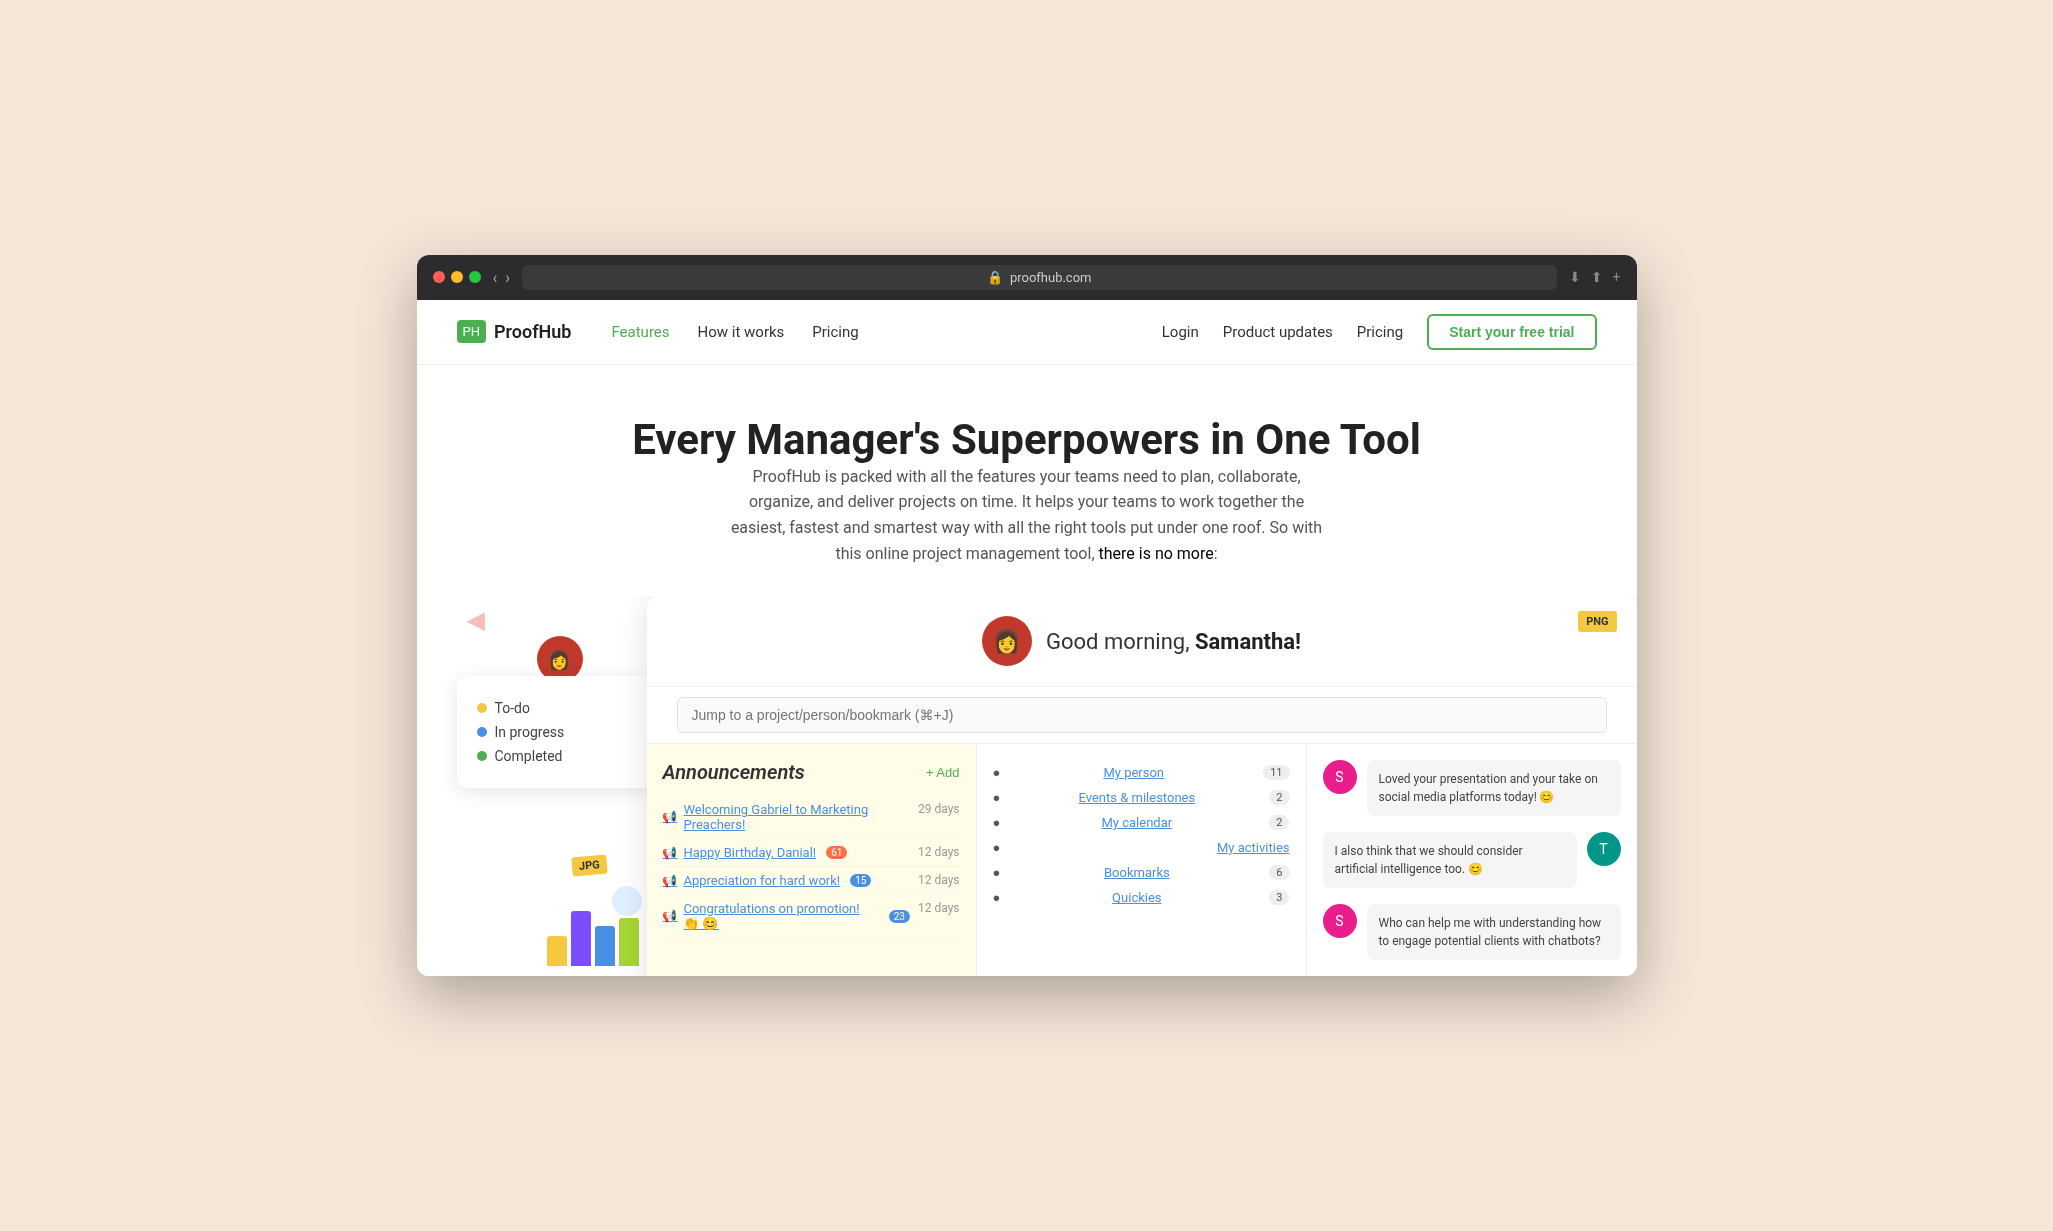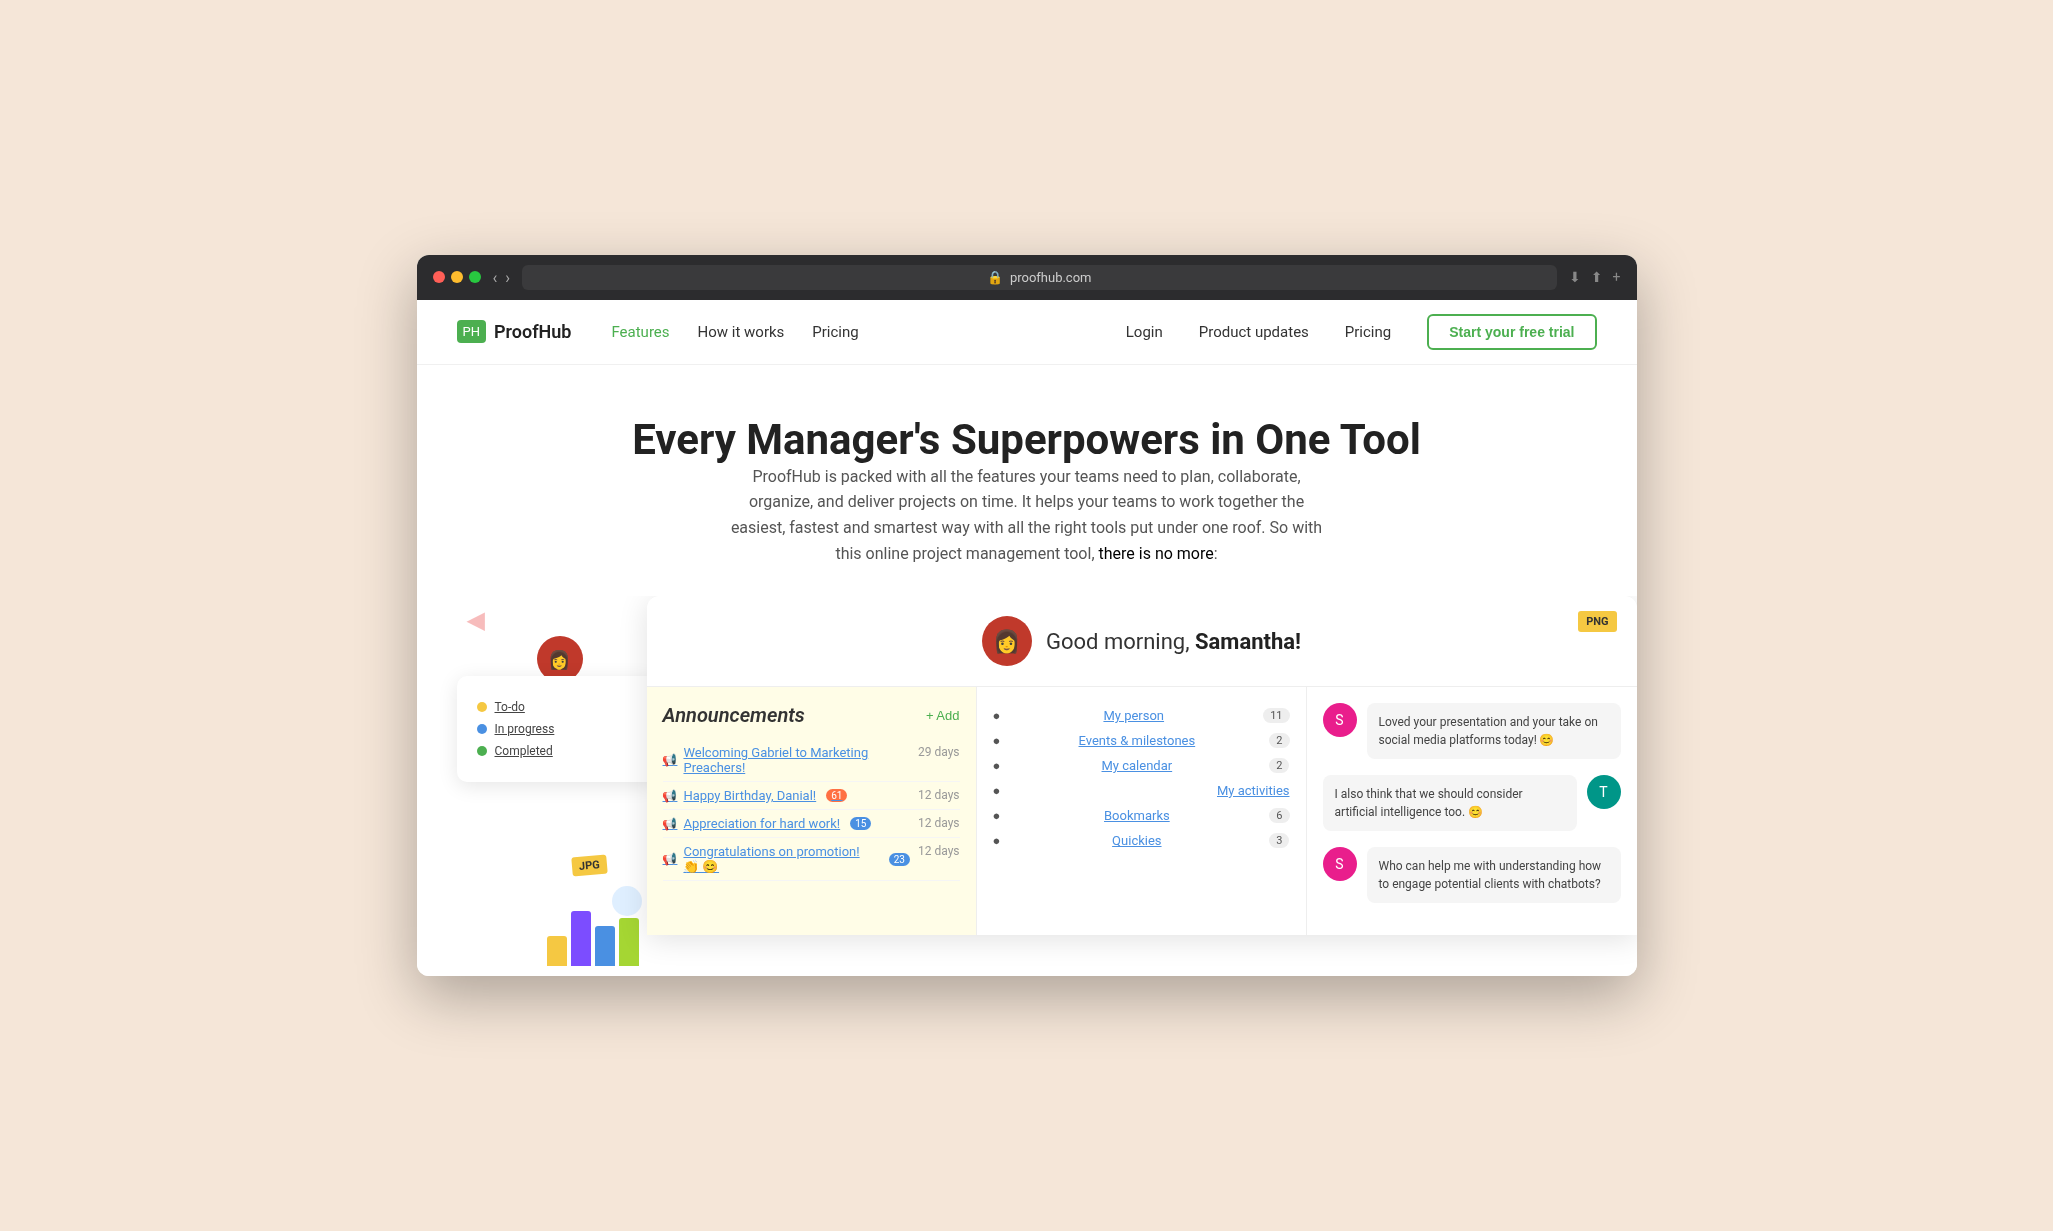--- a/index.html
+++ b/index.html
@@ -118,21 +118,21 @@
     .nav-link {
       font-size: 15px;
       color: #333;
       text-decoration: none;
       cursor: pointer;
     }
     .nav-link.active { color: #4CAF50; }
     .nav-right {
       display: flex;
       align-items: center;
-      gap: 36px;
+      gap: 24px;
     }
     .nav-right-link {
       font-size: 15px;
       color: #333;
       text-decoration: none;
       cursor: pointer;
     }
     .btn-trial {
       background: transparent;
       border: 2px solid #4CAF50;
@@ -198,23 +198,22 @@
       border-radius: 10px;
       padding: 16px 20px;
       box-shadow: 0 4px 20px rgba(0,0,0,0.1);
       width: 200px;
     }
     .task-status-item {
       display: flex;
       align-items: center;
       gap: 8px;
       margin: 8px 0;
-      font-size: 12px;
+      font-size: 14px;
       color: #444;
-      text-decoration: underline;
     }
     .status-dot {
       width: 10px;
       height: 10px;
       border-radius: 50%;
     }
     .dot-yellow { background: #f5c842; }
     .dot-blue { background: #4a90e2; }
     .dot-green { background: #4CAF50; }
 
@@ -599,20 +598,23 @@
       <div class="app-ui">
 
         <div class="app-header">
           <div class="app-avatar">👩</div>
           <div class="greeting-text">
             <span>Good morning,</span> <strong>Samantha!</strong>
           </div>
           <div class="badge-png">PNG</div>
         </div>
 
+        <div class="app-search">
+          <input class="search-field" type="text" placeholder="Jump to a project/person/bookmark (⌘+J)" style="">
+        </div>
 
         <div class="app-body">
 
           <div class="panel panel-yellow">
             <div class="panel-header">
               <span class="panel-title">Announcements</span>
               <button class="btn-add">+ Add</button>
             </div>
 
             <div class="announcement-item">

